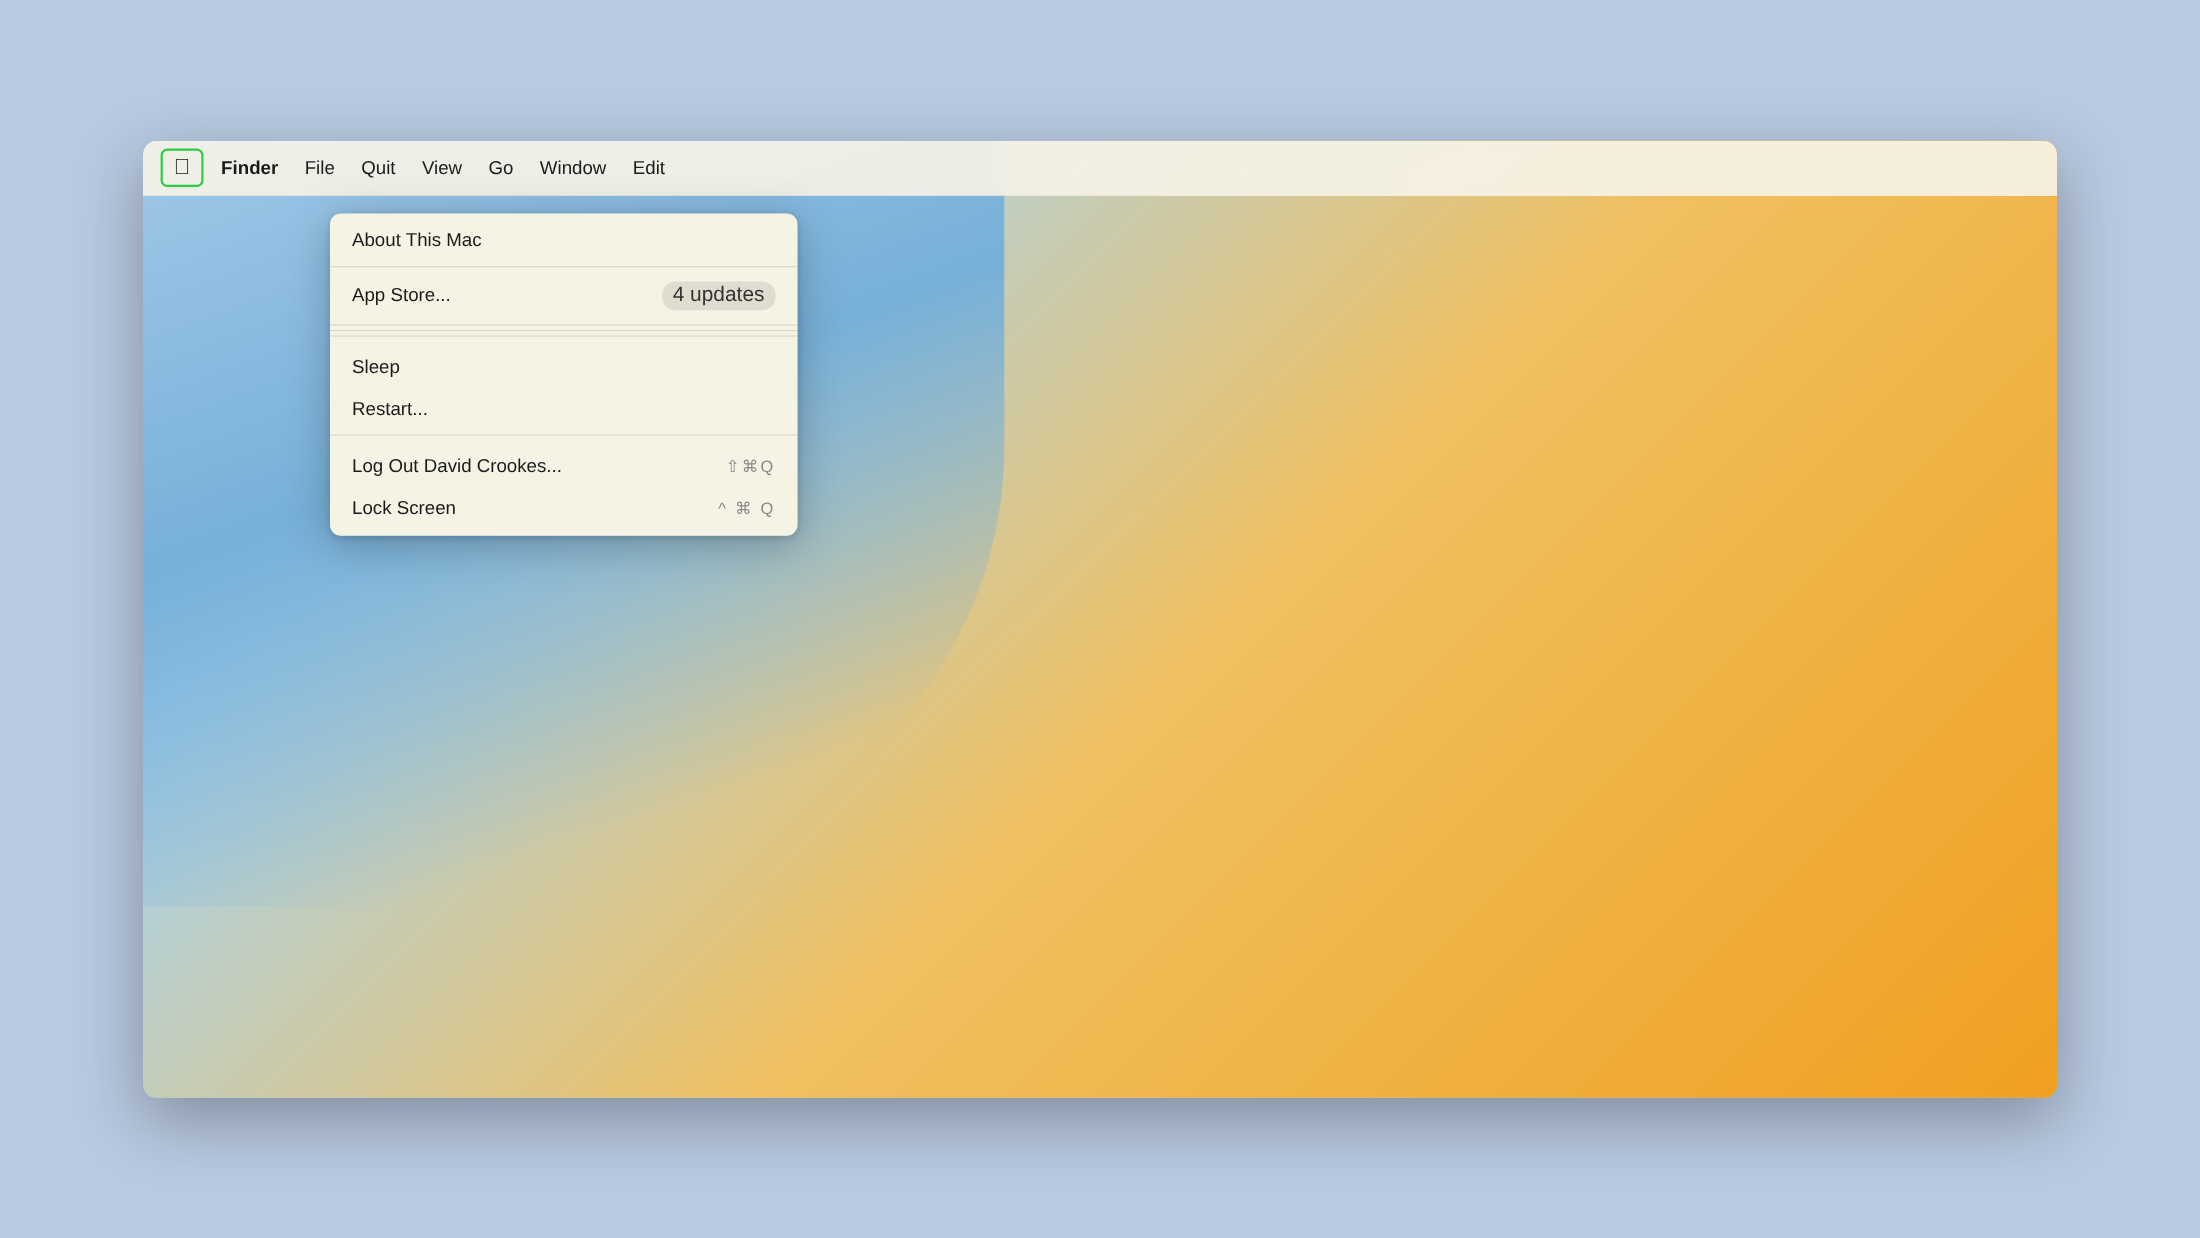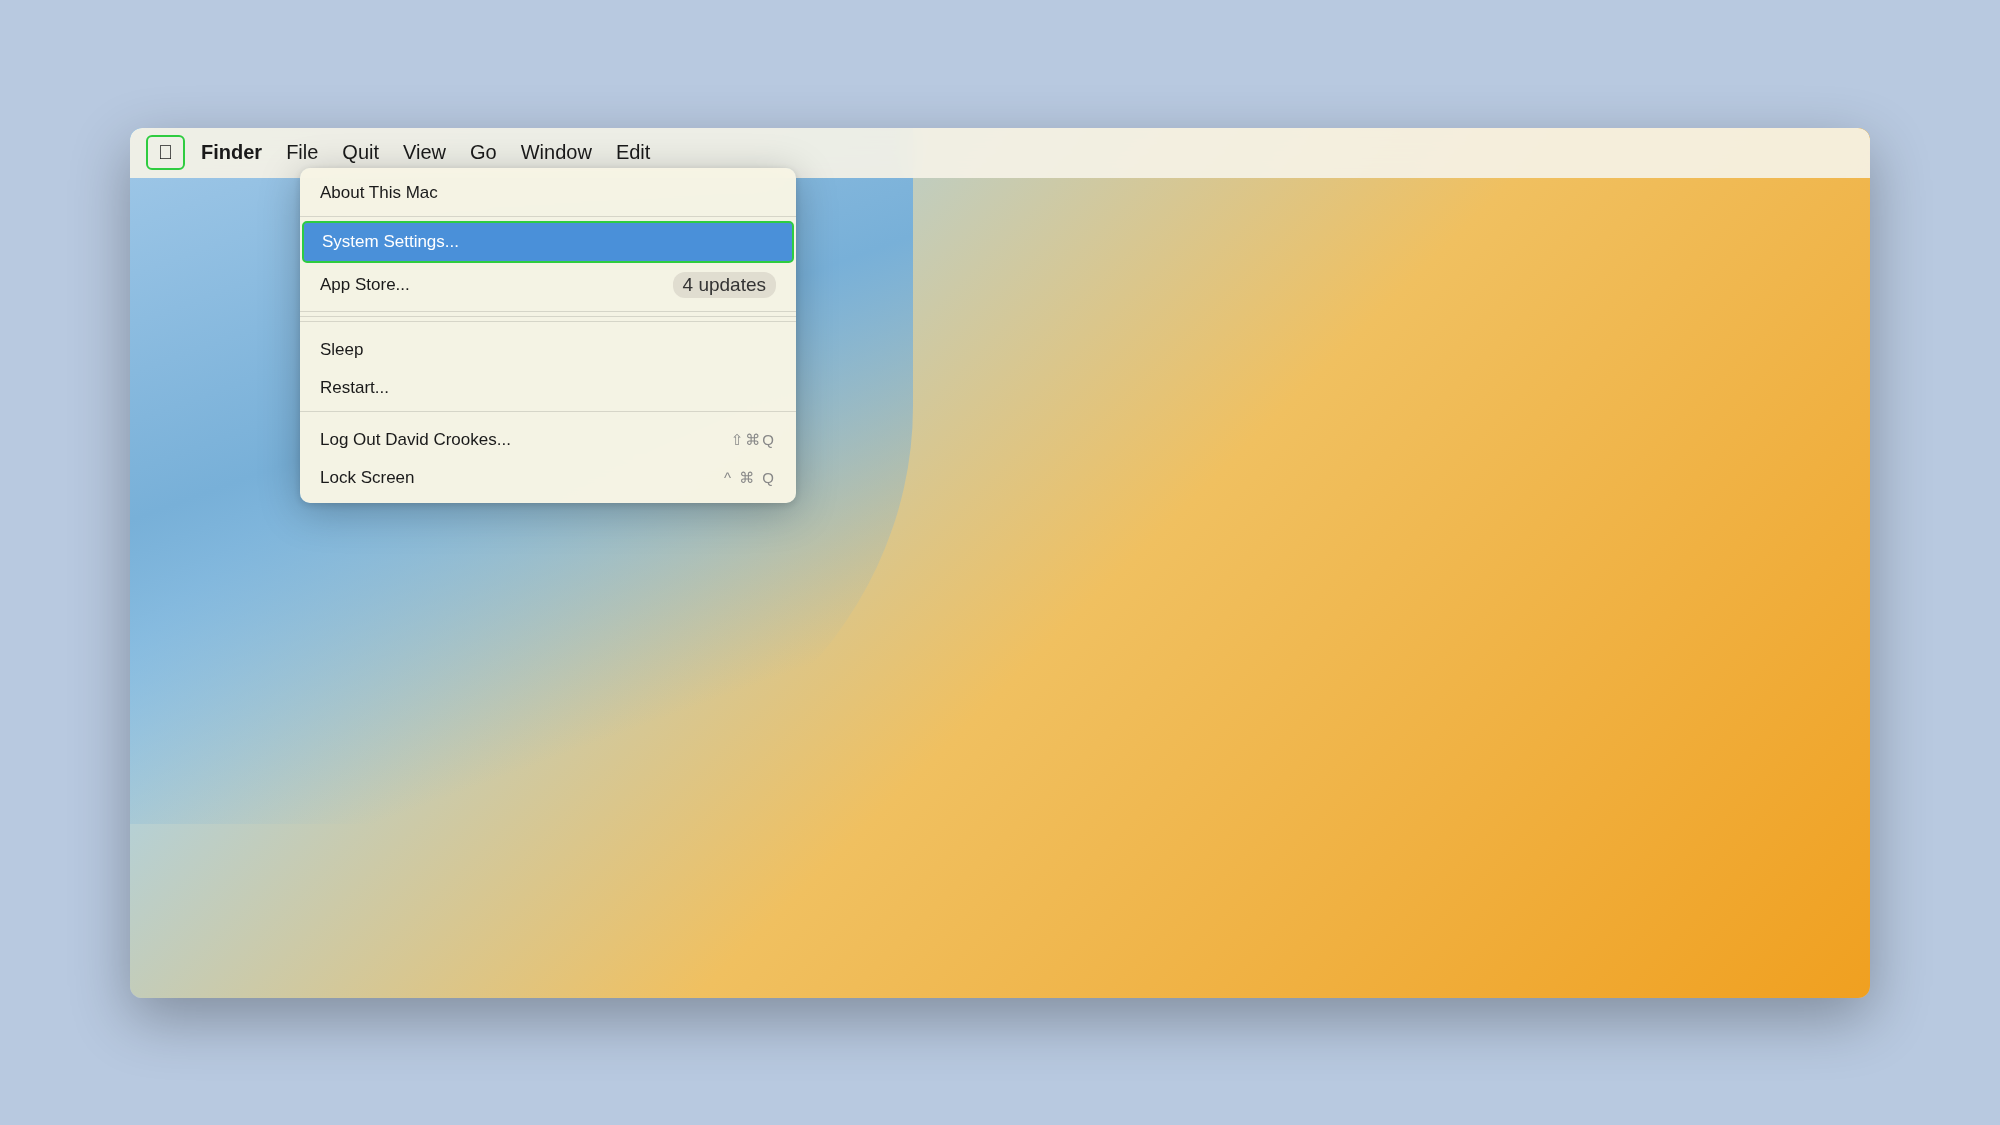--- a/index.html
+++ b/index.html
@@ -45,21 +45,21 @@
       backdrop-filter: blur(10px);
       display: flex;
       align-items: center;
       padding: 0 16px;
       gap: 0;
       z-index: 10;
     }
 
     .menubar-item {
       padding: 4px 12px;
-      font-size: 20px;
+      font-size: 17px;
       color: #1a1a1a;
       cursor: pointer;
       border-radius: 5px;
       white-space: nowrap;
     }
 
     .menubar-item.apple-logo {
       font-size: 20px;
       padding: 4px 10px;
       border: 2.5px solid #2ecc40;
@@ -68,23 +68,23 @@
       color: #1a1a1a;
     }
 
     .menubar-item.active {
       font-weight: 600;
     }
 
     
     .dropdown {
       position: absolute;
-      top: 40px;
+      top: 66px;
       left: 170px;
-      width: 496px;
+      width: 425px;
       background: rgba(248, 245, 228, 0.97);
       backdrop-filter: blur(20px);
       border-radius: 10px;
       box-shadow: 0 8px 40px rgba(0,0,0,0.25), 0 2px 8px rgba(0,0,0,0.15);
       z-index: 100;
       padding: 6px 0;
       overflow: hidden;
     }
 
     .menu-item {
@@ -154,23 +154,20 @@
   </div>
 
   <div class="dropdown">
 
     <div class="menu-item">
       <span>About This Mac</span>
     </div>
 
     <div class="divider"></div>
 
-    <div class="menu-item highlighted">
-      <span>System Settings...</span>
-    </div>
 
     <div class="menu-item">
       <span>App Store...</span>
       <span class="badge">4 updates</span>
     </div>
 
     <div class="divider"></div>
 
 
     <div class="divider"></div>

